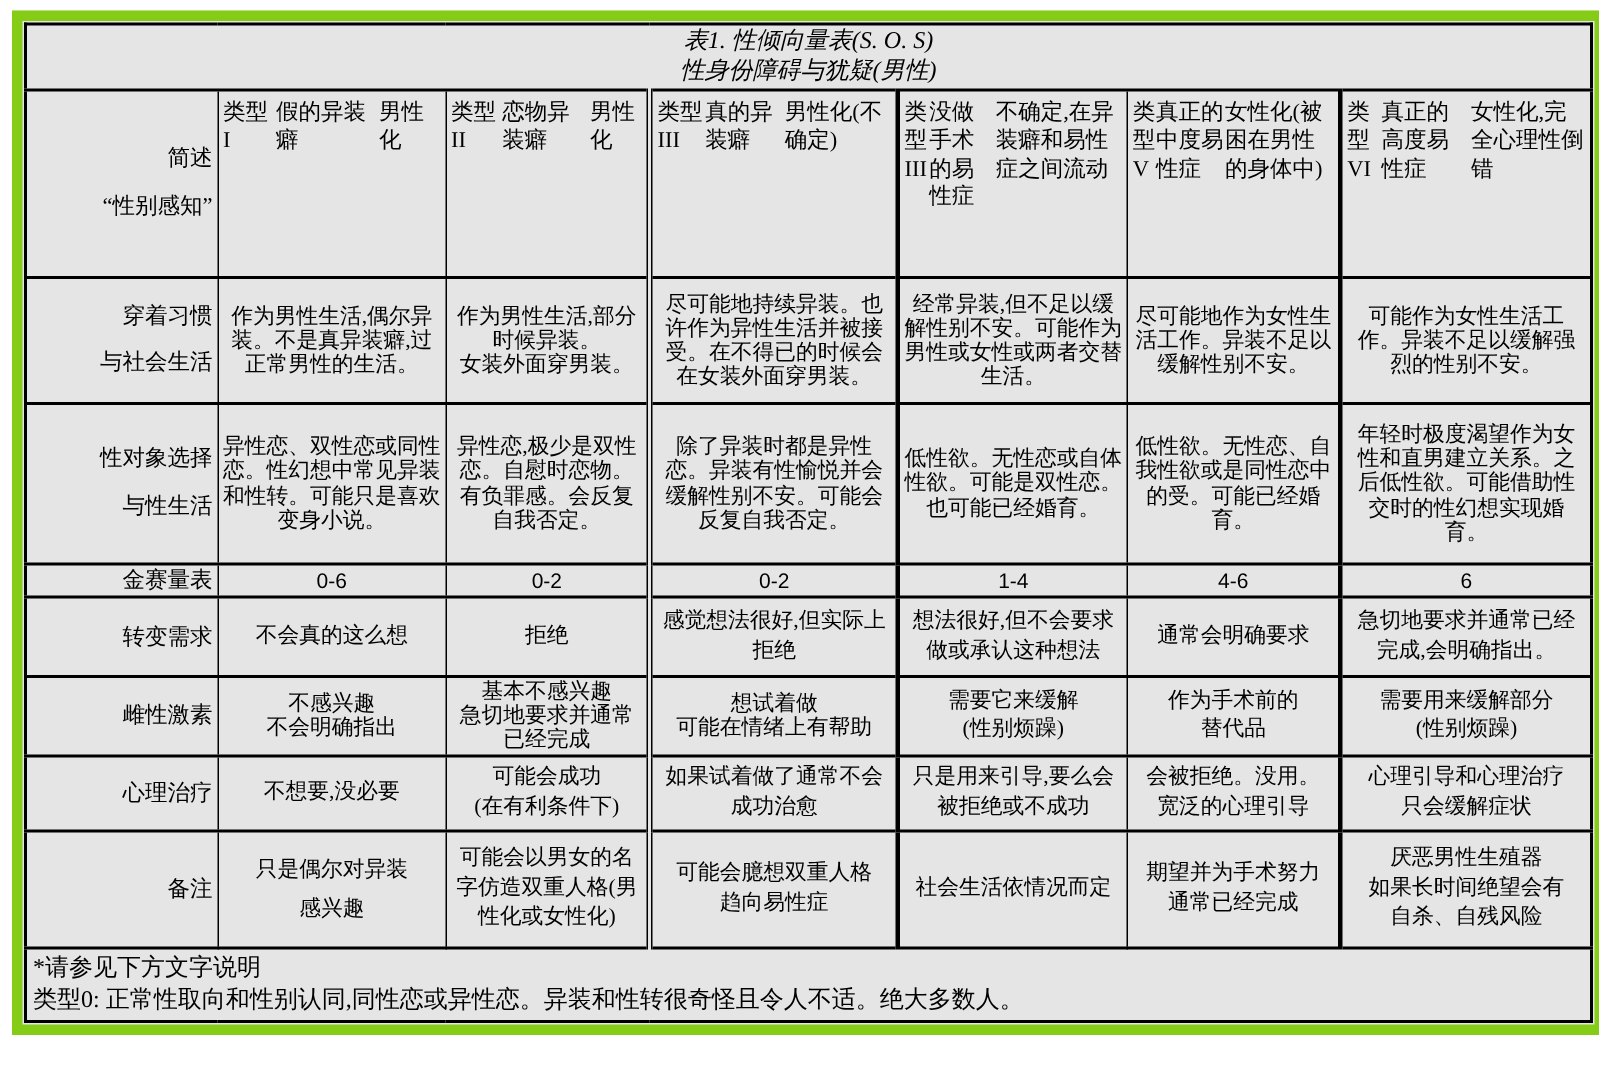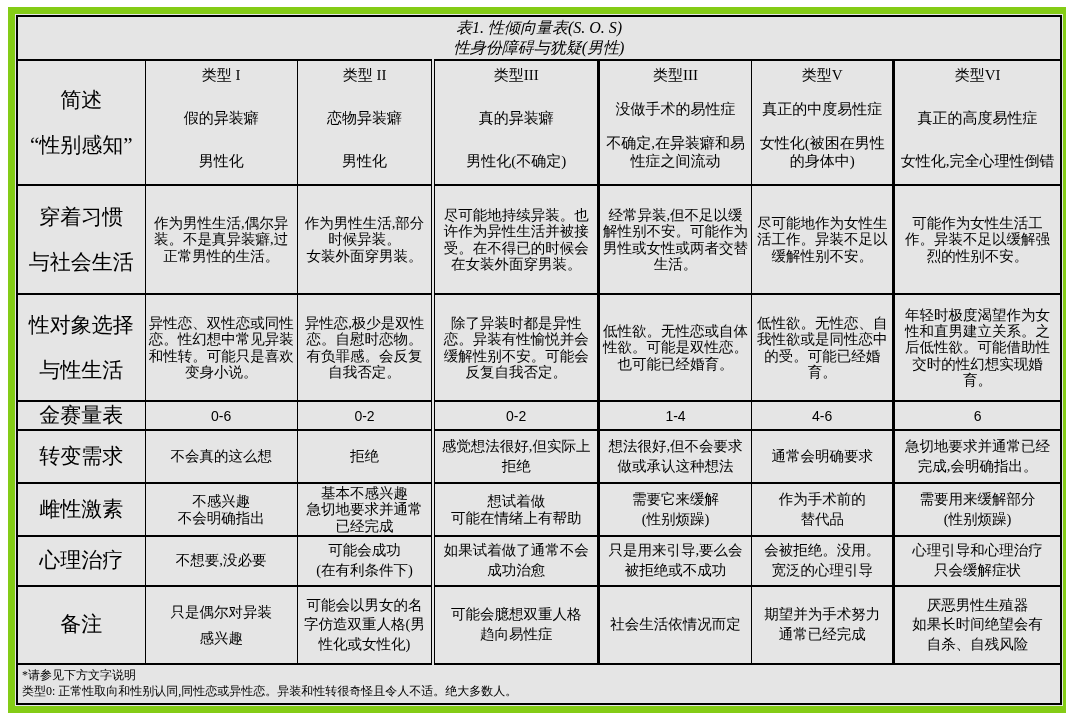--- a/index.html
+++ b/index.html
@@ -6,27 +6,27 @@
   body{width:1066px;height:724px;font-family:"Liberation Serif","DejaVu Serif",serif;color:#000;}
   .page{padding:7px 8px;}
   .frame{border:7px solid #84cc16;padding:1px;display:inline-block;background:#e5e5e5;}
   table{border-collapse:collapse;table-layout:fixed;width:1046px;border:2px solid #000;}
   td{border:1px solid #000;vertical-align:middle;overflow:hidden;padding:1px 3px;}
   tr.hrule td{border-top:2px solid #000;}
   td.vheavy-double{border-left:4px double #000;}
   td.vheavy{border-left:3px solid #000;}
   .title-cell{text-align:center;font-style:italic;font-size:16px;line-height:1.25;border:none;}
   .group-cell{text-align:center;font-size:15px;}
-  .lbl{text-align:center;font-size:21px;line-height:2.1;white-space:pre-line;}
+  .lbl{text-align:right;font-size:15px;line-height:2.1;white-space:pre-line;}
   .type-cell{vertical-align:top;}
-  .type-inner{display:flex;flex-direction:column;justify-content:space-between;height:105px;padding:4px 0 12px 0;text-align:center;font-size:15px;line-height:1.25;}
+  .type-inner{display:flex;flex-direction:row;justify-content:space-between;height:105px;padding:4px 0 12px 0;font-size:15px;line-height:1.25;}
   .cell{text-align:center;font-size:14.5px;line-height:1.12;white-space:pre-line;}
   .cell-loose{text-align:center;font-size:14.5px;line-height:1.35;white-space:pre-line;}
   .kinsey{text-align:center;font-size:14px;font-family:"Liberation Sans","DejaVu Sans",sans-serif;}
-  .footer-cell{border-top:2px solid #000;font-size:12px;line-height:1.35;padding:2px 4px;white-space:pre-line;text-align:left;vertical-align:top;}
+  .footer-cell{border-top:2px solid #000;font-size:16px;line-height:1.35;padding:2px 4px;white-space:pre-line;text-align:left;vertical-align:top;}
 </style>
 </head>
 <body>
 
 <div class="page">
   <div class="frame">
     <table>
       <colgroup>
         <col style="width:128px">
         <col style="width:152px">
@@ -86,21 +86,21 @@
         </td>
         <td class="type-cell vheavy">
           <div class="type-inner">
             <div>类型VI</div>
             <div>真正的高度易性症</div>
             <div>女性化,完全心理性倒错</div>
           </div>
         </td>
       </tr>
 
-      <tr class="hrule" style="height:109px">
+      <tr class="hrule" style="height:84px">
         <td class="lbl">穿着习惯
 与社会生活</td>
         <td class="cell">作为男性生活,偶尔异装。不是真异装癖,过正常男性的生活。</td>
         <td class="cell">作为男性生活,部分时候异装。
 女装外面穿男装。</td>
         <td class="cell vheavy-double">尽可能地持续异装。也许作为异性生活并被接受。在不得已的时候会在女装外面穿男装。</td>
         <td class="cell vheavy">经常异装,但不足以缓解性别不安。可能作为男性或女性或两者交替生活。</td>
         <td class="cell">尽可能地作为女性生活工作。异装不足以缓解性别不安。</td>
         <td class="cell vheavy">可能作为女性生活工作。异装不足以缓解强烈的性别不安。</td>
       </tr>

